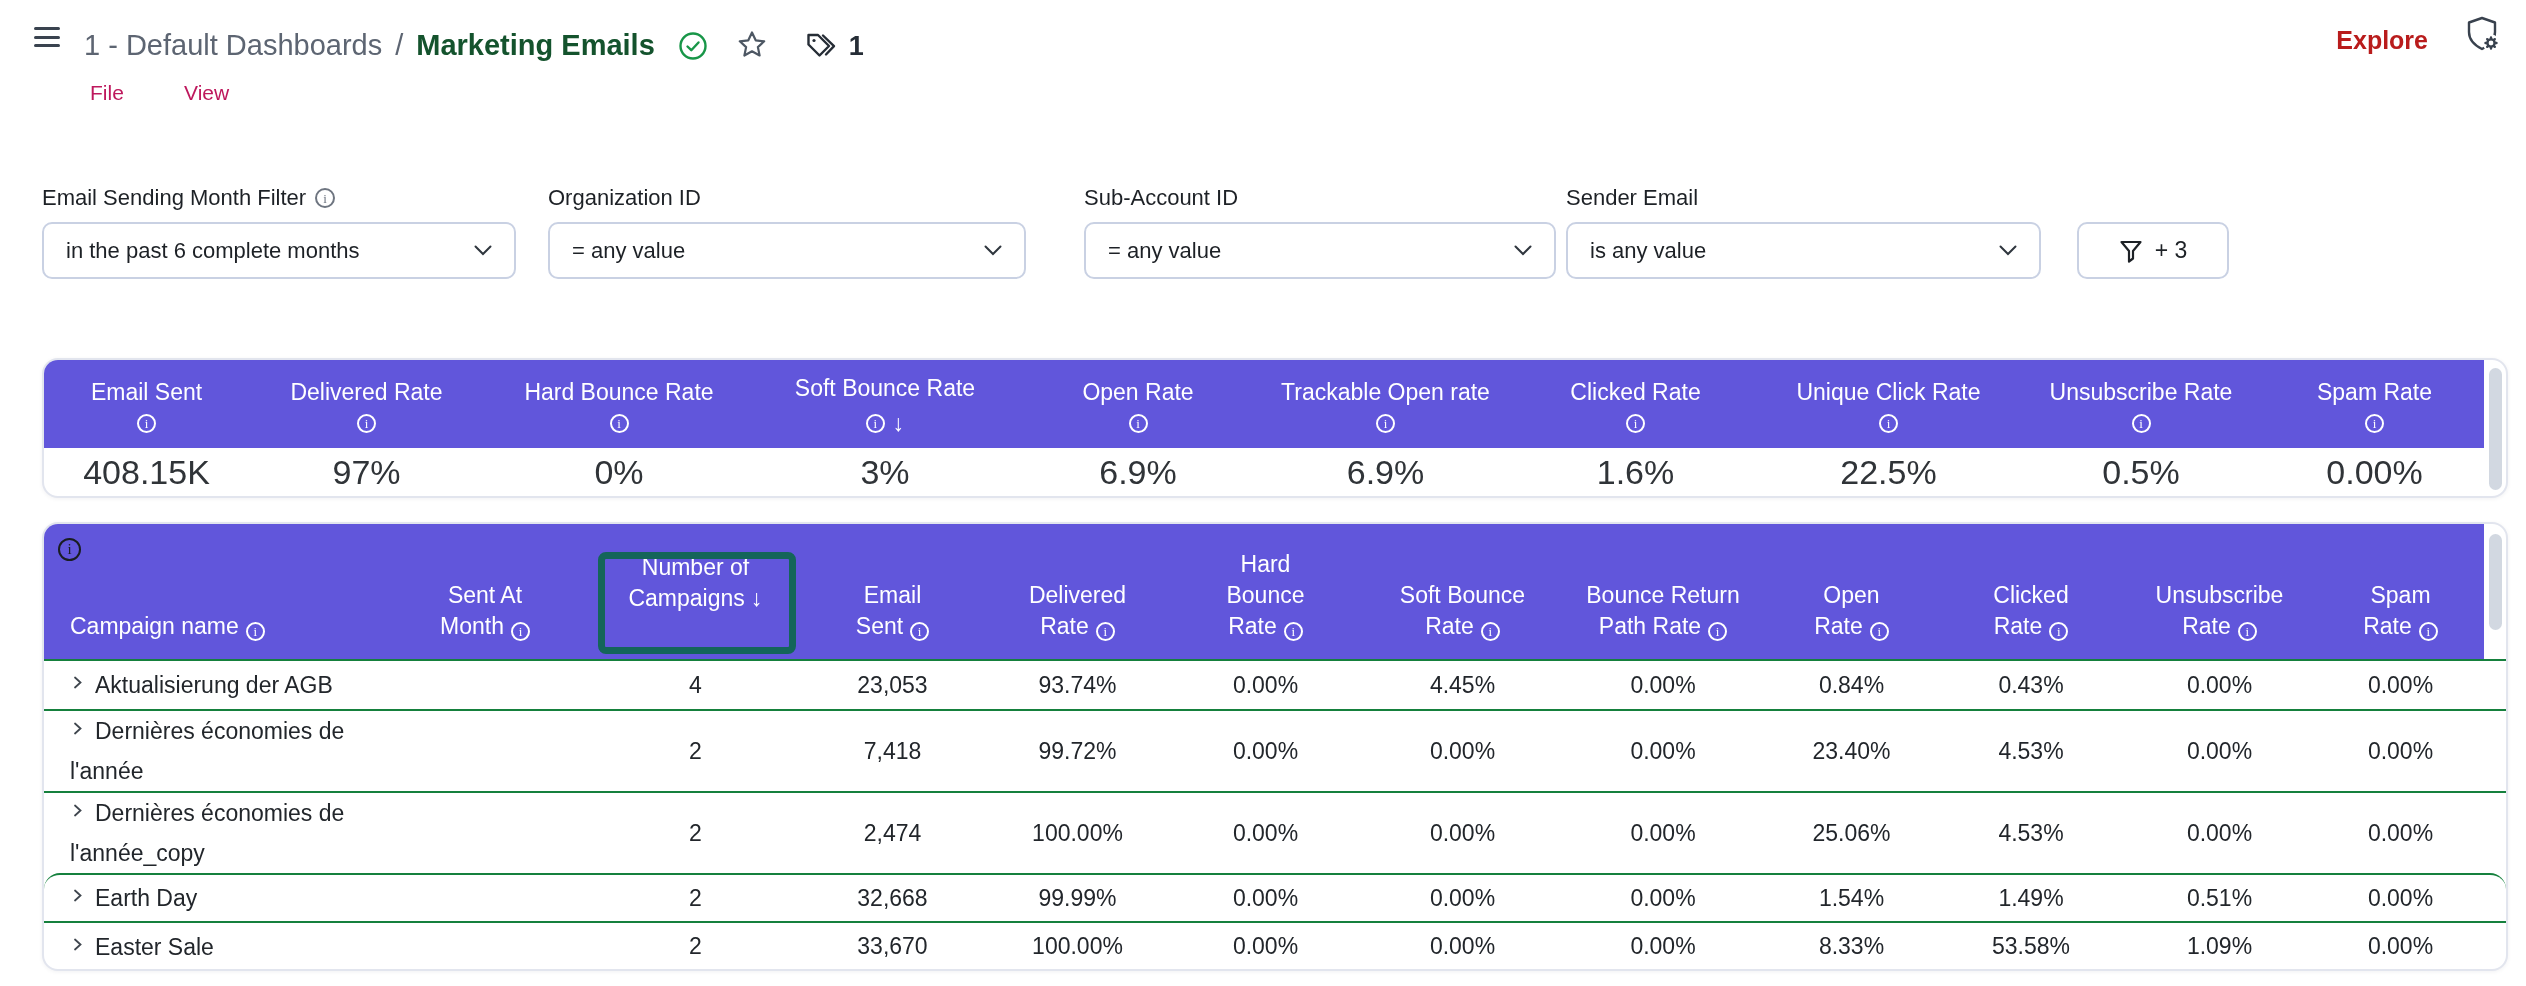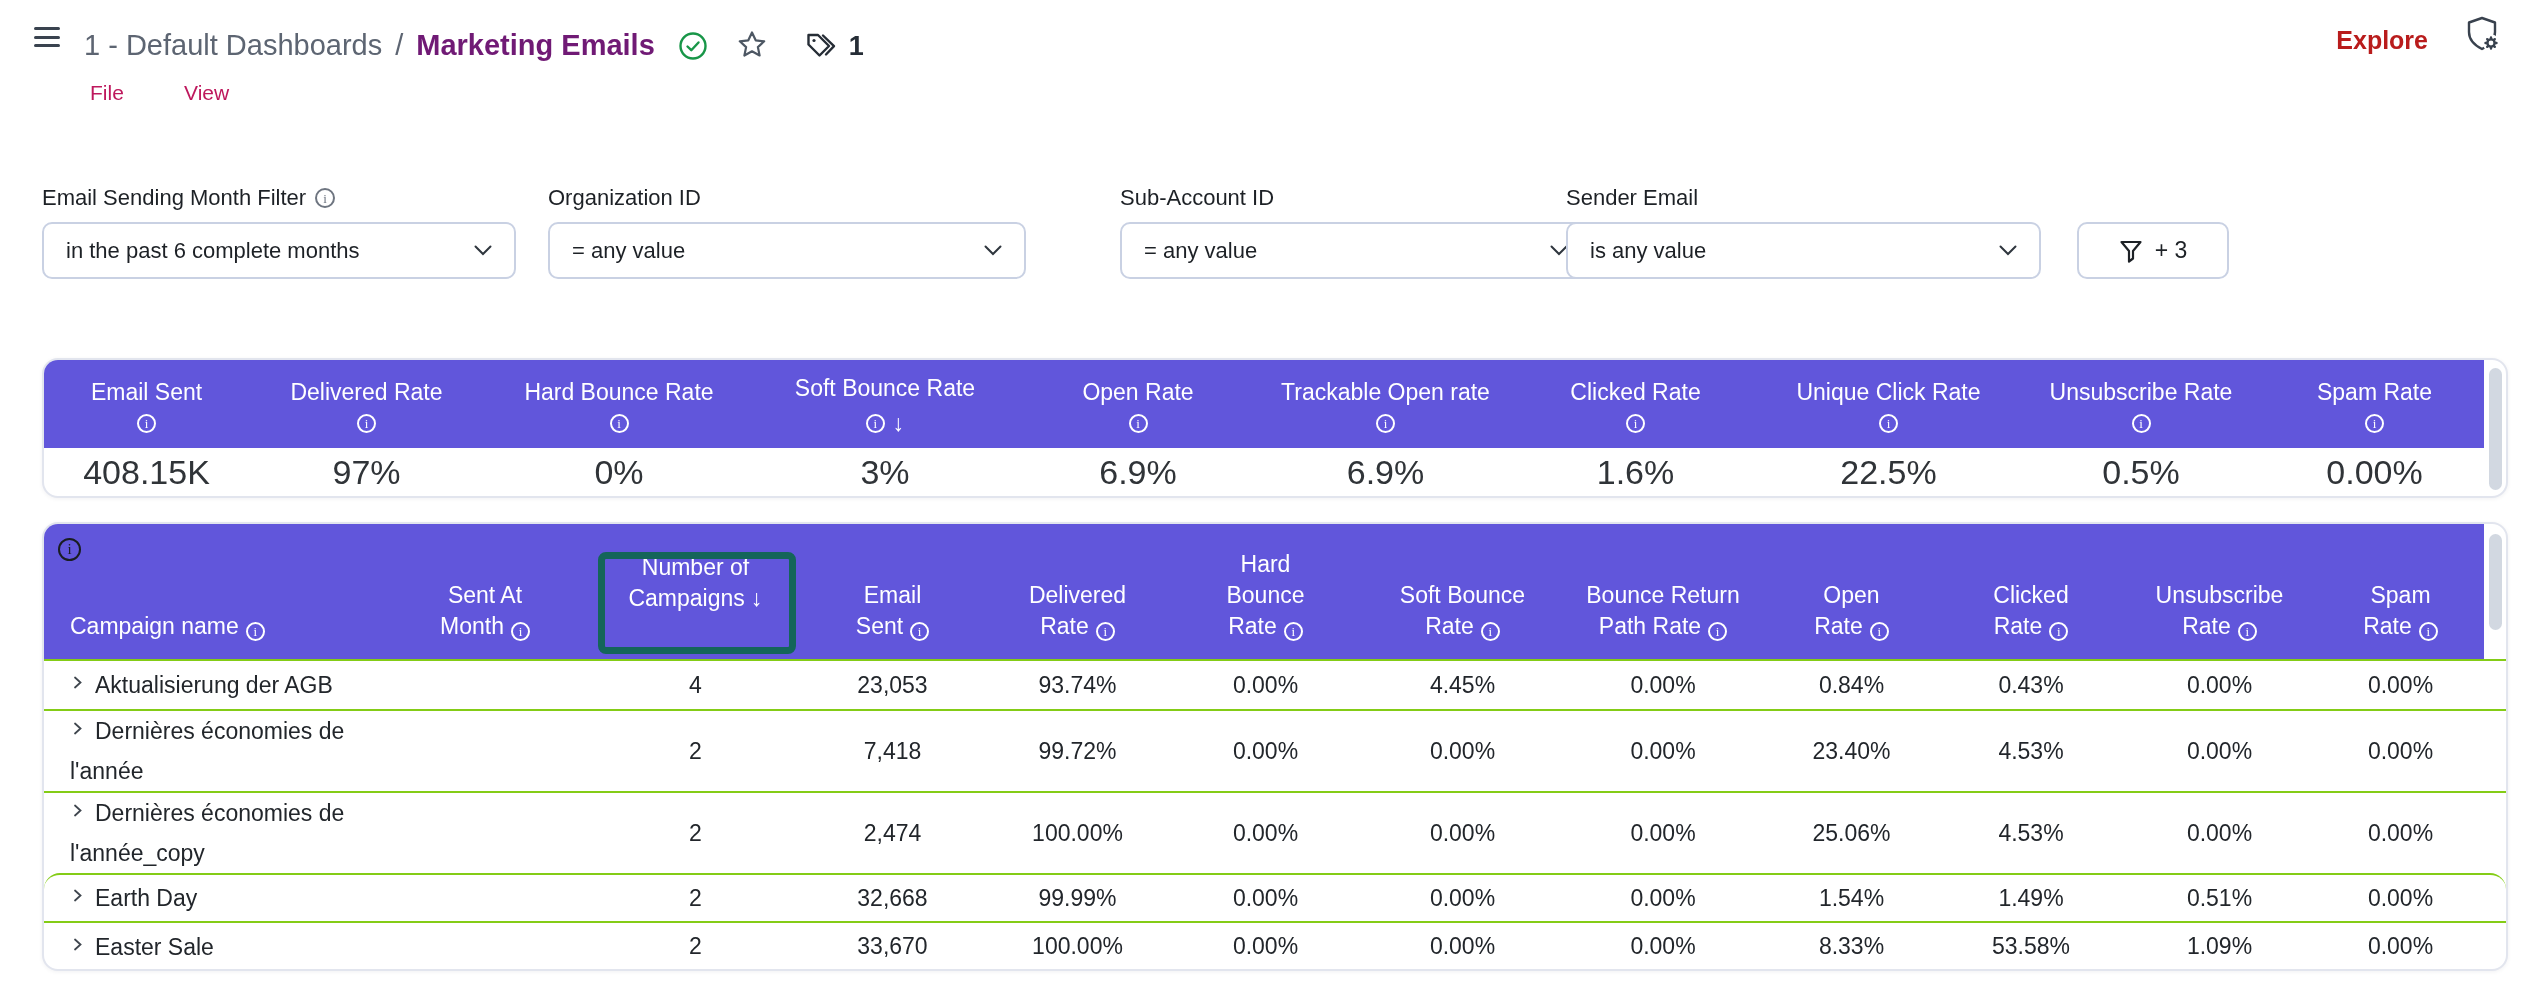--- a/index.html
+++ b/index.html
@@ -8,21 +8,21 @@
   .page { position:relative; width:2526px; height:986px; overflow:hidden; background:#fff; }
 
   
   .hamburger { position:absolute; left:34px; top:27px; width:26px; height:20px;
     display:flex; flex-direction:column; justify-content:space-between; cursor:pointer; }
   .hamburger span { display:block; height:3px; background:#3a434f; border-radius:2px; }
 
   .breadcrumb { position:absolute; left:84px; top:16px; height:46px; display:flex; align-items:flex-end; }
   .crumb-folder { font-size:29px; color:#5d6572; }
   .crumb-sep { font-size:29px; color:#5d6572; margin:0 13px; }
-  .crumb-title { font-size:29px; font-weight:700; color:#701a75;margin-top:36px; }
+  .crumb-title { font-size:29px; font-weight:700; color:#14532d;margin-top:36px; }
   .bc-icon { display:inline-flex; align-items:center; }
   .bc-check { margin-left:22px; }
   .bc-star { margin-left:26px; }
   .bc-tags { margin-left:36px; }
   .tag-count { font-size:27px; font-weight:700; color:#262d36; margin-left:10px; }
 
   .explore { position:absolute; left:2324px; top:26px; width:104px; text-align:right;
     font-size:25px; font-weight:700; color:#b91c1c; cursor:pointer; }
   .shield { position:absolute; left:2462px; top:14px; }
 
@@ -33,21 +33,21 @@
 
   
   .filters { position:absolute; left:0; top:184px; width:2526px; }
   .filter-group { position:absolute; top:0; }
   .filter-label { display:flex; align-items:center; gap:9px; font-size:22px; color:#1d2126; height:28px; }
   .filter-box { margin-top:10px; height:57px; border:2px solid #c9d1e3; border-radius:10px;
     display:flex; align-items:center; justify-content:space-between; padding:0 22px;
     font-size:22px; color:#1d2126; background:#fff; cursor:pointer; }
   .fg1 { left:42px;  width:474px; }
   .fg2 { left:548px; width:478px; }
-  .fg3 { left:1120px; width:472px;text-align:right; }
+  .fg3 { left:1084px; width:472px;text-align:right; }
   .fg4 { left:1566px; width:475px; }
   .more-filters { position:absolute; left:2077px; top:38px; width:152px; height:57px;
     border:2px solid #c9d1e3; border-radius:10px; display:flex; align-items:center;
     justify-content:center; gap:12px; font-size:23px; color:#1d2126; background:#fff; cursor:pointer; }
 
   
   .info-icon { display:inline-flex; align-items:center; justify-content:center;
     width:19px; height:19px; border:2px solid currentColor; border-radius:50%;
     font-size:13px; line-height:1; flex:0 0 auto; }
   .info-icon::after { content:"i"; font-family:"Liberation Serif",serif; }
@@ -80,21 +80,21 @@
   .t-header { display:flex; width:2440px; height:135px; background:#6156db; color:#fff; }
   .th { display:flex; flex-direction:column; justify-content:flex-end; align-items:center;
     padding-bottom:17px; cursor:pointer; }
   .th-text { text-align:center; font-size:23px; line-height:31px; }
   .th-label { white-space:pre-line; }
   .th .info-icon { color:#fff; margin-left:7px; vertical-align:-2px; }
   .th-campaign { align-items:flex-start; padding-left:26px; }
   .th-campaign .th-text { text-align:left; }
   .corner-info { position:absolute; left:14px; top:14px; z-index:5; cursor:pointer; }
 
-  .t-row { display:flex; border-top:2px solid #84cc16; }
+  .t-row { display:flex; border-top:2px solid #15803d; }
   .t-row:first-of-type { border-top:none; }
   .td { display:flex; align-items:center; justify-content:center; font-size:23px; color:#22262b; }
   .td-campaign { justify-content:flex-start; padding-left:26px; padding-right:6px; }
   .campaign-inner { line-height:40px; }
   .chev { display:inline-block; margin-right:10px; vertical-align:3px; cursor:pointer; }
   .campaign-text { cursor:pointer; }
   .r-h50{height:50px;} .r-h82{height:82px;} .r-h48{height:48px;border-radius:16px;} .r-h49{height:49px;}
 
   .c0{width:334px;} .c1{width:214px;} .c2{width:207px;justify-content:center;} .c3{width:187px;}
   .c4{width:183px;} .c5{width:193px;} .c6{width:201px;} .c7{width:200px;}

